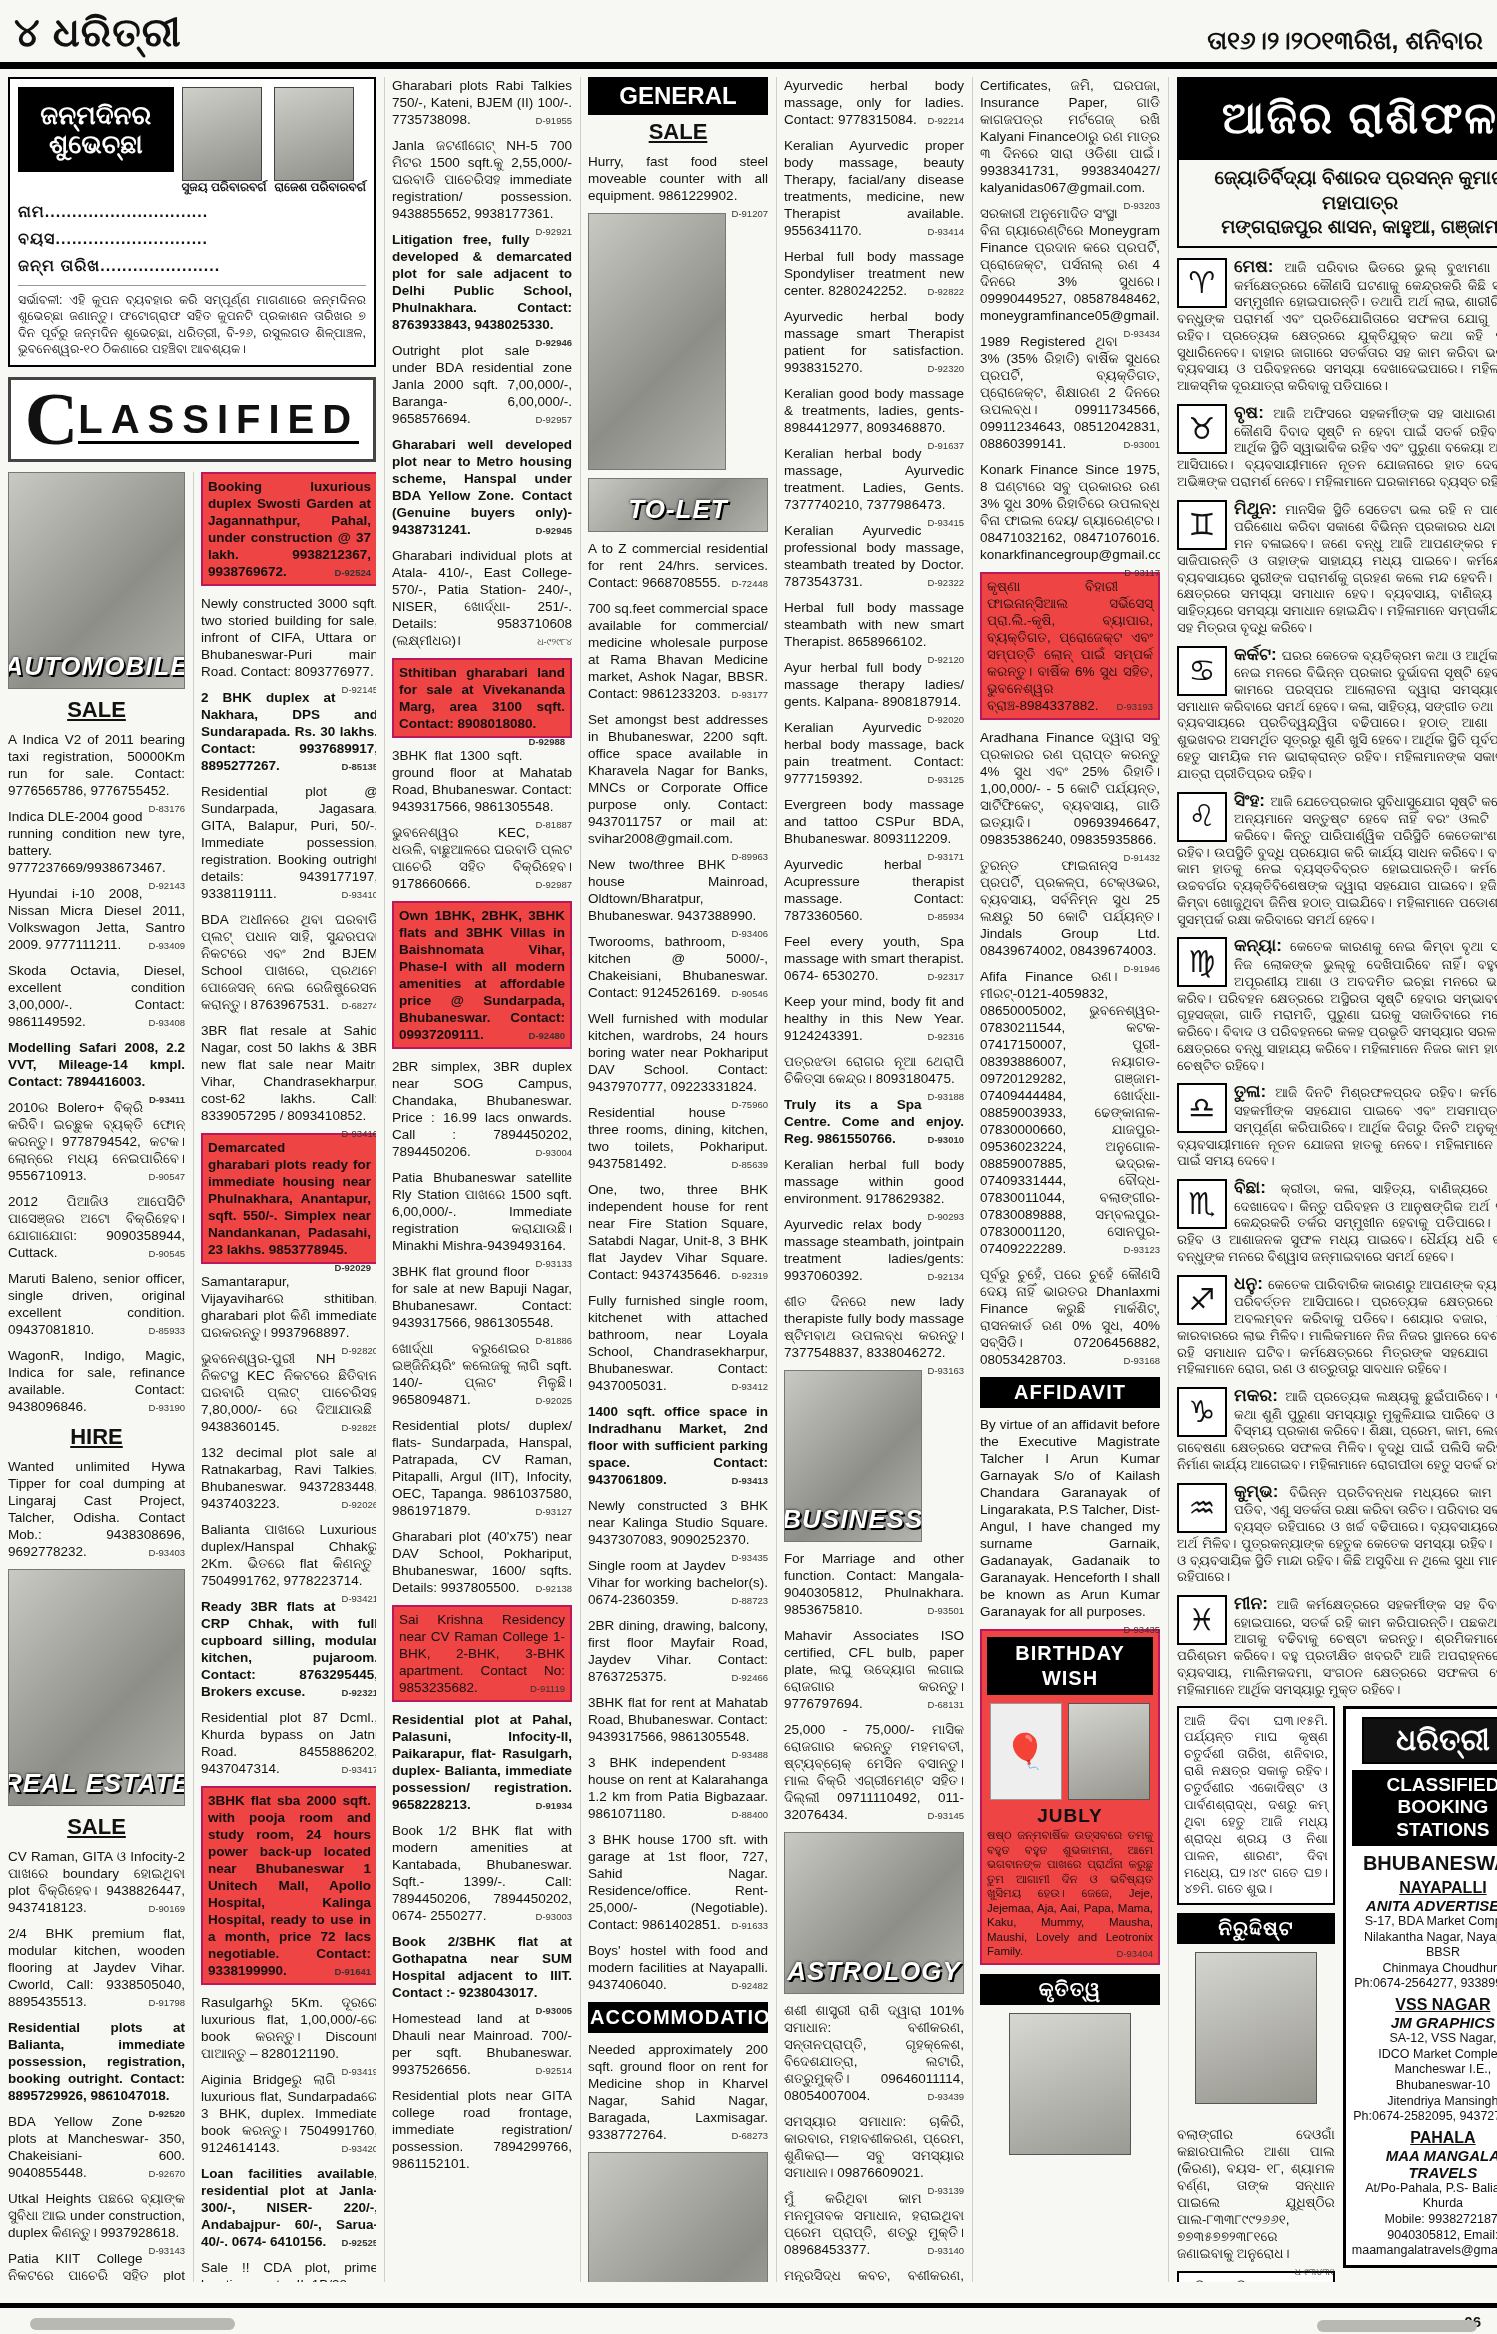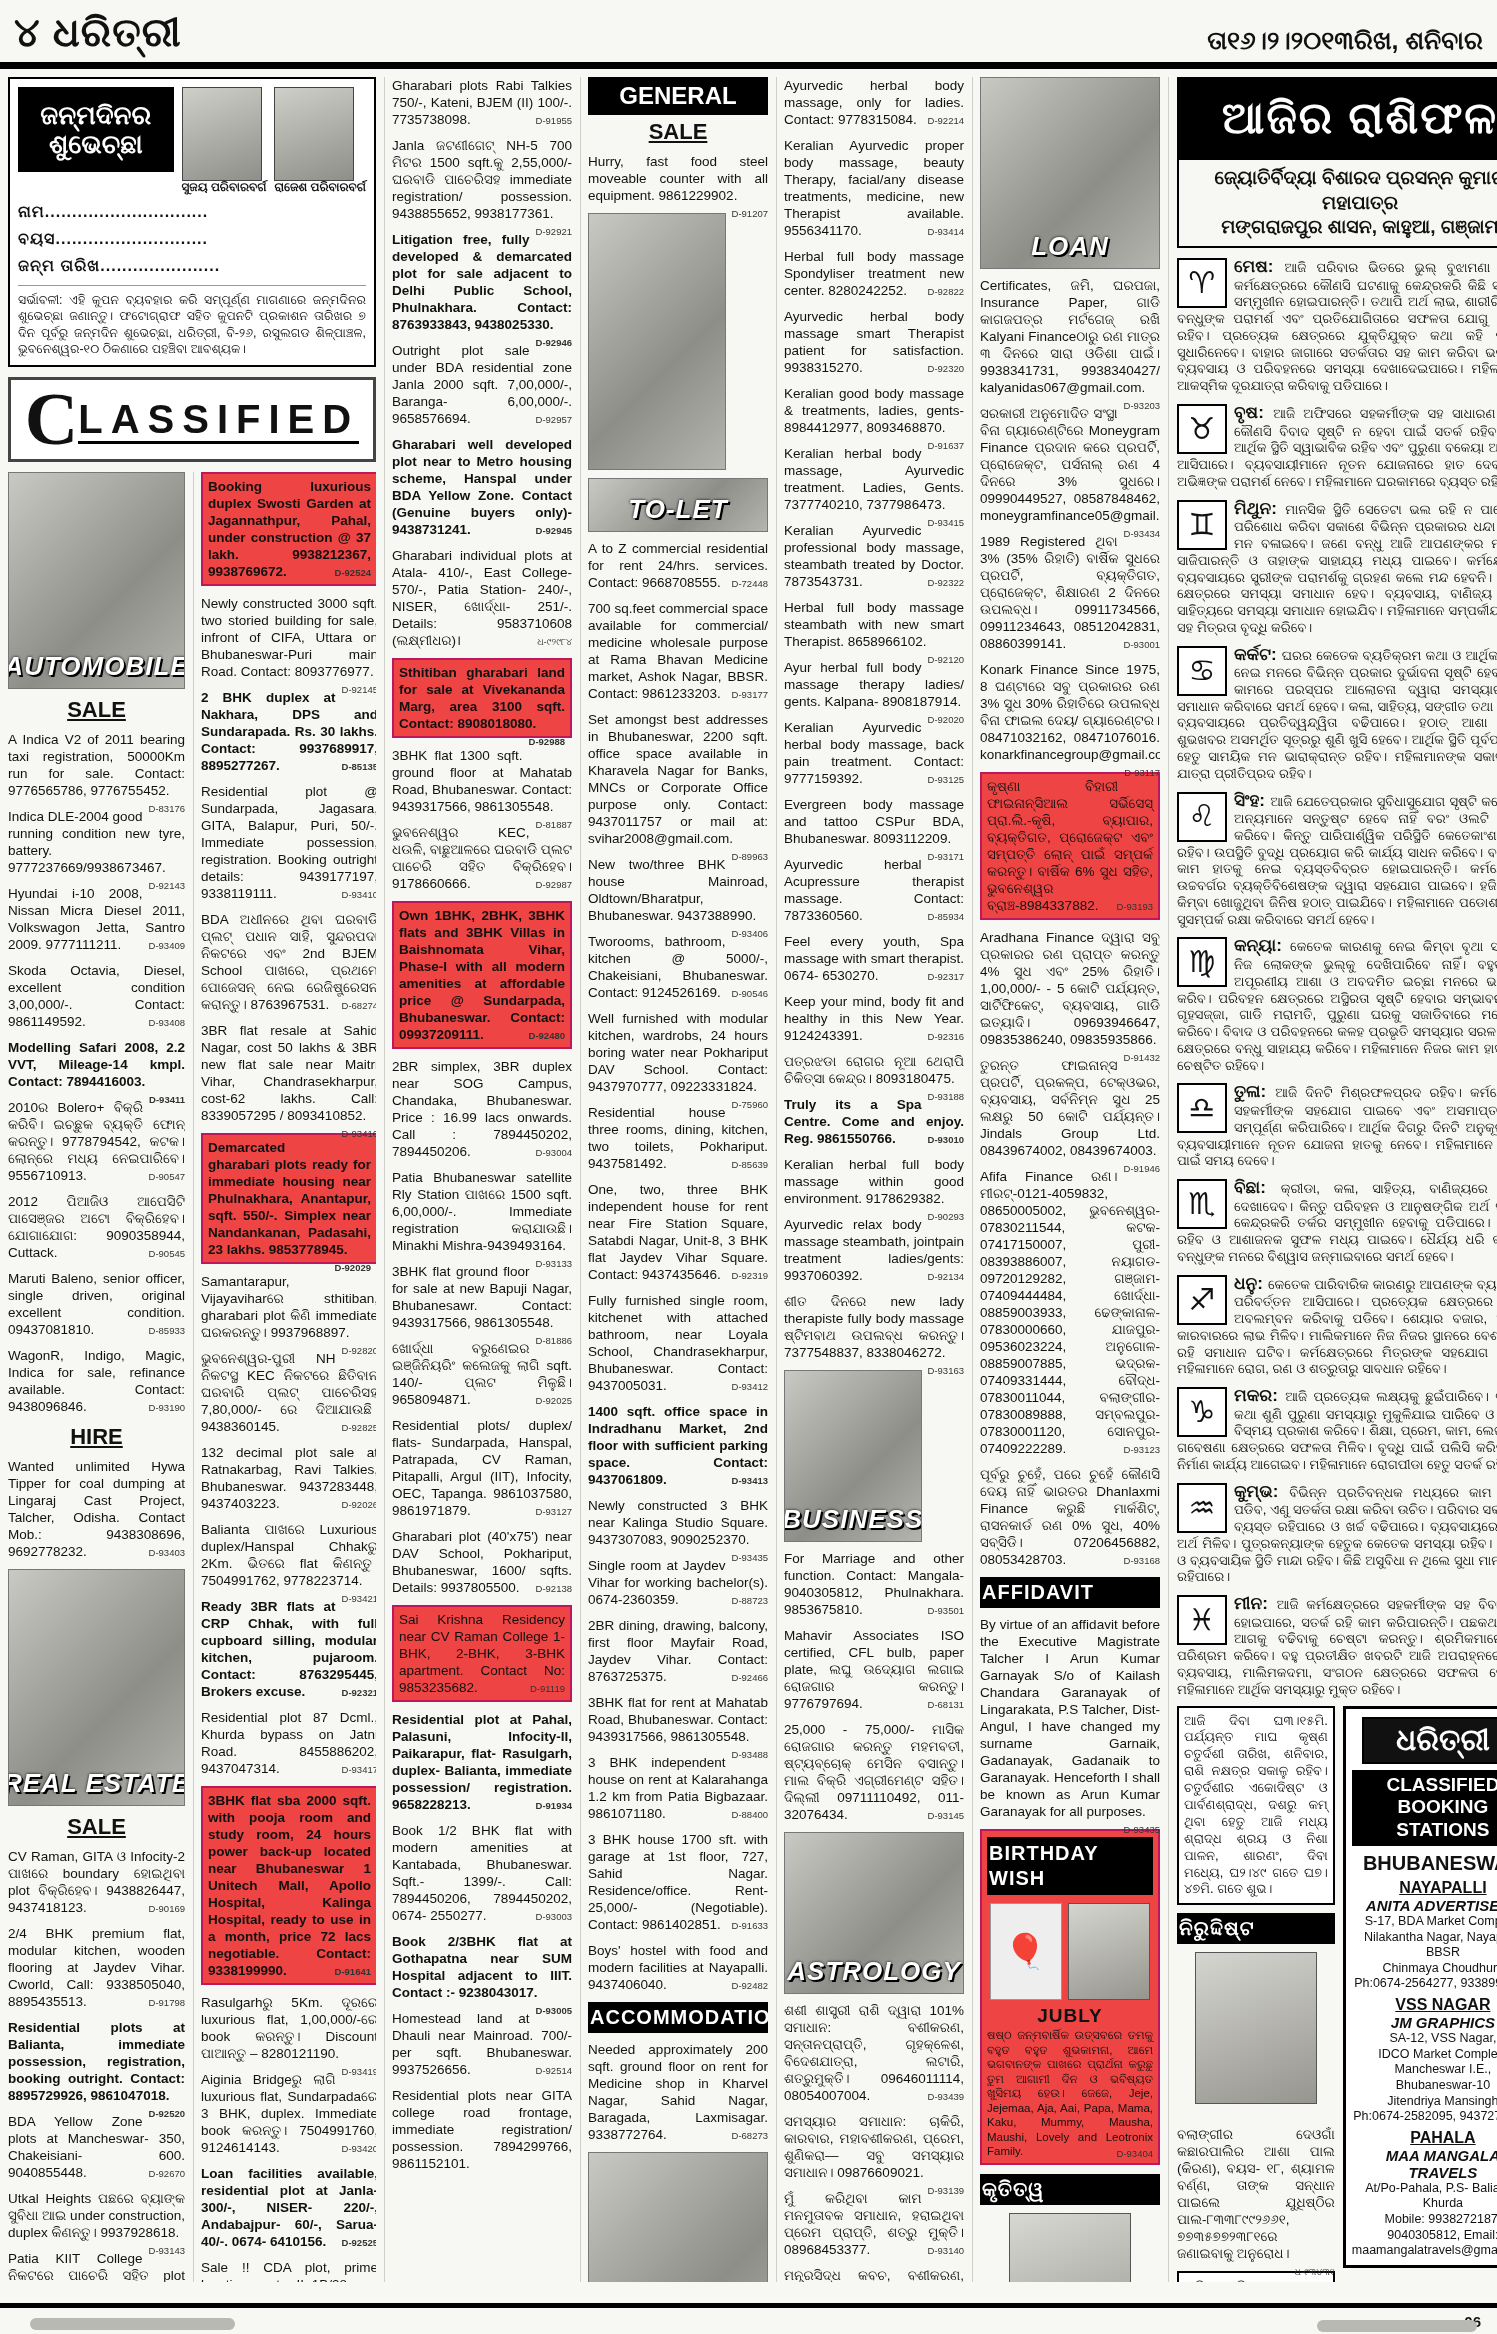--- a/index.html
+++ b/index.html
@@ -17,21 +17,21 @@
   #leftgroup{flex:0 0 368px;width:368px;overflow:hidden;}
   #leftcols{display:flex;gap:8px;}
   #leftcols .ncol{flex:0 0 177px;width:177px;}
   #colG{flex:0 0 366px;width:366px;overflow:hidden;border-left:1px solid #cfcfc8;padding-left:8px;}
   
   .ad{font-size:13.5px;line-height:1.26;text-align:justify;margin:0 0 9px 0;}
   .ad.b{font-weight:bold;}
   .ad.box{border:2px solid #be185d;padding:4px 5px;background:#ef4444;}
   .adid{float:right;font-size:9.5px;color:#333;margin-left:6px;margin-top:4px;}
   .head{font-size:22px;font-weight:bold;text-align:center;text-decoration:underline;margin:4px 0 8px 0;}
-  .bar{background:#000;color:#fff;font-size:20px;font-weight:bold;text-align:left;
+  .bar{background:#000;color:#fff;font-size:20px;font-weight:bold;text-align:center;
        padding:4px 2px;margin:2px 0 8px 0;letter-spacing:1px;}
   .ph{position:relative;background:linear-gradient(135deg,#c9c9c4,#8e8e88 60%,#b5b5af);
       border:1px solid #777;margin:0 0 8px 0;display:flex;align-items:flex-end;justify-content:center;overflow:hidden;}
   .ph .lbl{font-size:26px;font-weight:bold;color:#fff;letter-spacing:1px;
            text-shadow:0 0 3px #000,2px 2px 0 #000;font-style:italic;margin-bottom:6px;white-space:nowrap;}
   .portrait{background:linear-gradient(160deg,#d8d8d2,#9a9a94);border:1px solid #555;
             width:120px;height:140px;margin:0 auto;}
   
   #coupon{border:2px solid #000;background:#fff;padding:8px;margin-bottom:10px;}
   #coupon-top{display:flex;gap:8px;}
@@ -247,23 +247,20 @@
         <div class="ad">25,000 - 75,000/- ମାସିକ ରୋଜଗାର କରନ୍ତୁ ମହମବତୀ, ଷ୍ଟ୍ୟବ୍‌ଚୋକ୍ ମେସିନ ବସାନ୍ତୁ। ମାଲ ବିକ୍ରି ଏଗ୍ରୀମେଣ୍ଟ ସହିତ। ଦିଲ୍ଲୀ 09711110492, 011-32076434.<span class="adid">D-93145</span></div>
         <div class="ph" style="height: 160px;">
           <span class="lbl">ASTROLOGY</span>
         </div>
         <div class="ad">ଶଶୀ ଶାସ୍ତ୍ରୀ ରାଶି ଦ୍ୱାରା 101% ସମାଧାନ: ବଶୀକରଣ, ସନ୍ତାନପ୍ରାପ୍ତି, ଗୃହକ୍ଳେଶ, ବିଦେଶଯାତ୍ରା, ଲଟାରି, ଶତ୍ରୁମୁକ୍ତି। 09646011114, 08054007004.<span class="adid">D-93439</span></div>
         <div class="ad">ସମସ୍ୟାର ସମାଧାନ: ଚାକିରି, କାରବାର, ମହାବଶୀକରଣ, ପ୍ରେମ, ଶୁଣିକରା— ସବୁ ସମସ୍ୟାର ସମାଧାନ। 09876609021.<span class="adid">D-93139</span></div>
         <div class="ad">ମୁଁ କରିଥିବା କାମ ମନମୁତାବକ ସମାଧାନ, ହରାଇଥିବା ପ୍ରେମ ପ୍ରାପ୍ତି, ଶତ୍ରୁ ମୁକ୍ତି। 08968453377.<span class="adid">D-93140</span></div>
         <div class="ad">ମନ୍ତ୍ରସିଦ୍ଧ କବଚ, ବଶୀକରଣ, ରାଶିରତ୍ନ — Gurutva Karyalaya 9338213418, 9238287853.</div>
       </div>
     <div class="ncol">
-        <div class="ph" style="height: 190px;">
-          <span class="lbl">LOAN</span>
-        </div>
         <div class="ad">Certificates, ଜମି, ଘରପଜା, Insurance Paper, ଗାଡି କାଗଜପତ୍ର ମର୍ଟଗେଜ୍ ରଖି Kalyani Financeଠାରୁ ରଣ ମାତ୍ର ୩ ଦିନରେ ସାରା ଓଡିଶା ପାଇଁ। 9938341731, 9938340427/ kalyanidas067@gmail.com.<span class="adid">D-93203</span></div>
         <div class="ad">ସରକାରୀ ଅନୁମୋଦିତ ସଂସ୍ଥା ବିନା ଗ୍ୟାରେଣ୍ଟିରେ Moneygram Finance ପ୍ରଦାନ କରେ ପ୍ରପର୍ଟି, ପ୍ରୋଜେକ୍ଟ, ପର୍ସନାଲ୍ ରଣ 4 ଦିନରେ 3% ସୁଧରେ। 09990449527, 08587848462, moneygramfinance05@gmail.com.<span class="adid">D-93434</span></div>
         <div class="ad">1989 Registered ଥିବା 3% (35% ରିହାତି) ବାର୍ଷିକ ସୁଧରେ ପ୍ରପର୍ଟି, ବ୍ୟକ୍ତିଗତ, ପ୍ରୋଜେକ୍ଟ, ଶିକ୍ଷାରଣ 2 ଦିନରେ ଉପଲବ୍ଧ। 09911734566, 09911234643, 08512042831, 08860399141.<span class="adid">D-93001</span></div>
         <div class="ad">Konark Finance Since 1975, 8 ଘଣ୍ଟାରେ ସବୁ ପ୍ରକାରର ରଣ 3% ସୁଧ 30% ରିହାତିରେ ଉପଲବ୍ଧ ବିନା ଫାଇଲ ଦେୟ/ ଗ୍ୟାରେଣ୍ଟର। 08471032162, 08471076016. konarkfinancegroup@gmail.com.<span class="adid">D-93117</span></div>
         <div class="ad box">କୃଷ୍ଣା ବିହାରୀ ଫାଇନାନ୍‌ସିଆଲ ସର୍ଭିସେସ୍ ପ୍ରା.ଲି.-କୃଷି, ବ୍ୟାପାର, ବ୍ୟକ୍ତିଗତ, ପ୍ରୋଜେକ୍ଟ ଏବଂ ସମ୍ପତ୍ତି ଲୋନ୍ ପାଇଁ ସମ୍ପର୍କ କରନ୍ତୁ। ବାର୍ଷିକ 6% ସୁଧ ସହିତ, ଭୁବନେଶ୍ୱର ବ୍ରାଞ୍ଚ-8984337882.<span class="adid">D-93193</span></div>
         <div class="ad">Aradhana Finance ଦ୍ୱାରା ସବୁ ପ୍ରକାରର ରଣ ପ୍ରାପ୍ତ କରନ୍ତୁ 4% ସୁଧ ଏବଂ 25% ରିହାତି। 1,00,000/- - 5 କୋଟି ପର୍ଯ୍ୟନ୍ତ, ସାର୍ଟିଫିକେଟ୍, ବ୍ୟବସାୟ, ଗାଡି ଇତ୍ୟାଦି। 09693946647, 09835386240, 09835935866.<span class="adid">D-91432</span></div>
         <div class="ad">ତୁରନ୍ତ ଫାଇନାନ୍ସ ପ୍ରପର୍ଟି, ପ୍ରକଳ୍ପ, ଟେକ୍ଓଭର, ବ୍ୟବସାୟ, ସର୍ବନିମ୍ନ ସୁଧ 25 ଲକ୍ଷରୁ 50 କୋଟି ପର୍ଯ୍ୟନ୍ତ। Jindals Group Ltd. 08439674002, 08439674003.<span class="adid">D-91946</span></div>
         <div class="ad">Afifa Finance ରଣ। ମୀରଟ୍-0121-4059832, 08650005002, ଭୁବନେଶ୍ୱର- 07830211544, କଟକ- 07417150007, ପୁରୀ- 08393886007, ନୟାଗଡ- 09720129282, ଗଞ୍ଜାମ- 07409444484, ଖୋର୍ଦ୍ଧା- 08859003933, ଢେଙ୍କାନାଳ- 07830000660, ଯାଜପୁର- 09536023224, ଅନୁଗୋଳ- 08859007885, ଭଦ୍ରକ- 07409331444, ବୌଦ୍ଧ- 07830011044, ବଲାଙ୍ଗୀର- 07830089888, ସମ୍ବଲପୁର- 07830001120, ସୋନପୁର- 07409222289.<span class="adid">D-93123</span></div>
         <div class="ad">ପୂର୍ବରୁ ଚୁହେଁ, ପରେ ଚୁହେଁ କୌଣସି ଦେୟ ନାହିଁ ଭାରତର Dhanlaxmi Finance କରୁଛି ମାର୍କଶିଟ୍, ରାସନକାର୍ଡ ରଣ 0% ସୁଧ, 40% ସବ୍‌ସିଡି। 07206456882, 08053428703.<span class="adid">D-93168</span></div>
         <div class="bar">AFFIDAVIT</div>

